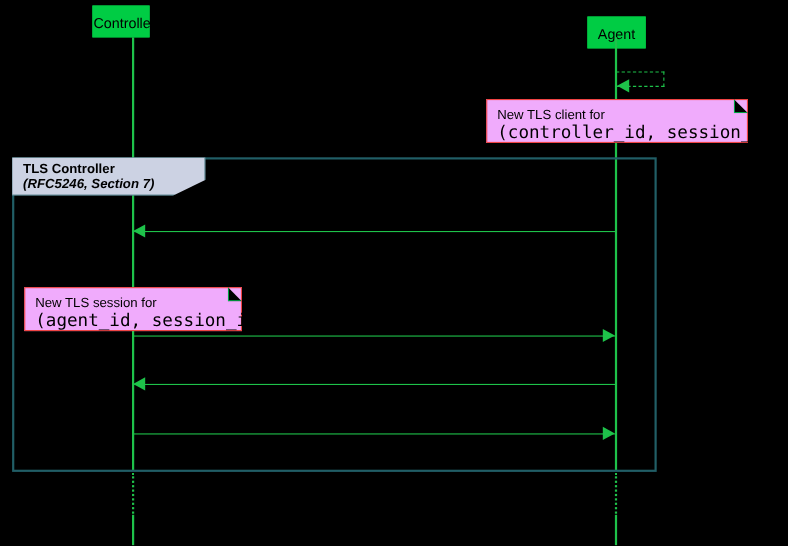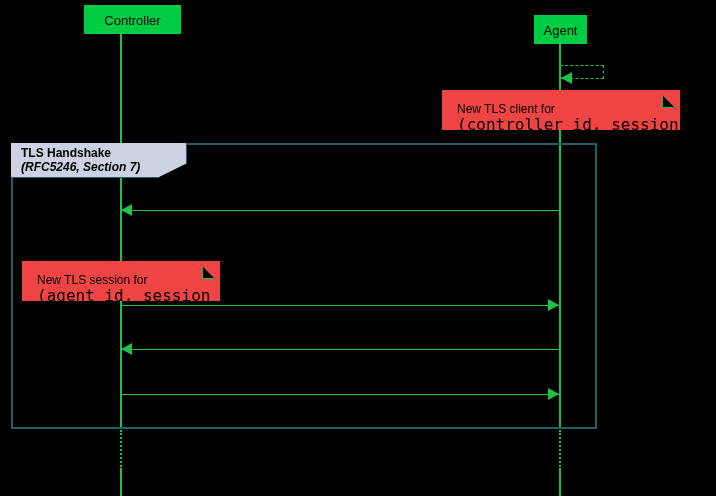--- a/index.html
+++ b/index.html
@@ -71,22 +71,22 @@
     font-weight: bold;
     font-style: italic;
     line-height: 14px;
     white-space: nowrap;
   }
 
   
   .note {
     position: absolute;
     box-sizing: border-box;
-    background: #ef4444;
-    border: 6px solid #ef4444;
+    background: #f0abfc;
+    border: 1px solid #ef4444;
     color: #000000;
     padding: 5px 9px 5px 9px;
   }
   .note .fold {
     position: absolute;
     top: -1px;
     right: -1px;
     width: 12px;
     height: 12px;
     background: #000000;
@@ -136,21 +136,21 @@
     border: 1px dashed #1ec24a;
     border-left: none;
     background: transparent;
   }
 </style>
 </head>
 <body>
 
 <div id="canvas">
 
-  <div class="participant" style="left:84px; top:5px; width:97px; height:29px;">Controller</div>
+  <div class="participant" style="left:84px; top:5px; width:52px; height:29px;">Controller</div>
 
   <div class="participant" style="left:534px; top:15px; width:53px; height:29px;">Agent</div>
 
   <div class="lifeline-solid" style="left:120px; top:34px; height:394px;"></div>
   <div class="lifeline-dotted" style="left:120px; top:430px; height:40px;"></div>
   <div class="lifeline-solid" style="left:120px; top:468px; height:28px;"></div>
 
   <div class="lifeline-solid" style="left:559px; top:34px; height:394px;"></div>
   <div class="lifeline-dotted" style="left:559px; top:430px; height:40px;"></div>
   <div class="lifeline-solid" style="left:559px; top:468px; height:28px;"></div>
@@ -160,21 +160,21 @@
 
   <div class="note" style="left:442px; top:90px; width:238px; height:40px;">
     <div class="fold"></div>
     <div class="nline-sans">New TLS client for</div>
     <div class="nline-mono">(controller_id, session_id)</div>
   </div>
 
   <div class="fragment" style="left:11px; top:143px; width:586px; height:286px;"></div>
 
   <div class="fragment-label" style="left:11px; top:143px; width:176px; height:35px;">
-    <div class="l1">TLS Handshake</div>
+    <div class="l1">TLS Controller</div>
     <div class="l2">(RFC5246, Section 7)</div>
   </div>
 
   <div class="msg-line" style="left:122px; top:210px; width:438px;"></div>
   <div class="arrowhead left" style="left:121px; top:204px;"></div>
 
   <div class="note" style="left:22px; top:225px; width:198px; height:40px;margin-top:36px;">
     <div class="fold"></div>
     <div class="nline-sans">New TLS session for</div>
     <div class="nline-mono">(agent_id, session_id)</div>

